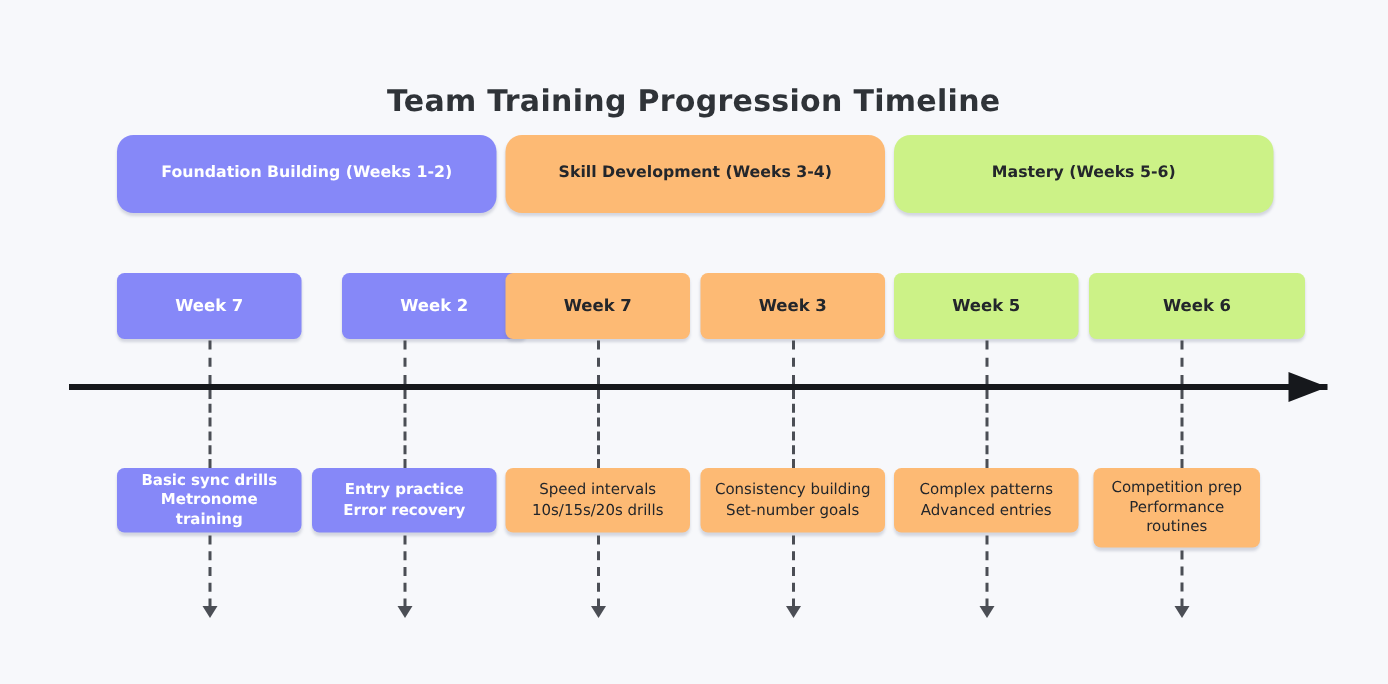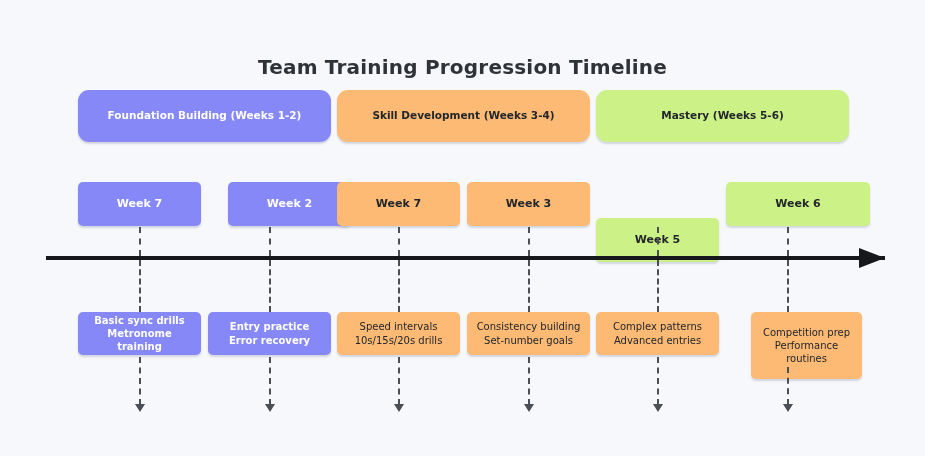--- a/index.html
+++ b/index.html
@@ -125,21 +125,21 @@
   <div class="box phase-bar fill-green" style="left:596px; top:90px; width:253px;">Mastery (Weeks 5-6)</div>
 
   <div class="box week-box fill-purple" style="left:78px; top:182px; width:123px;">Week 7</div>
 
   <div class="box week-box fill-purple" style="left:208px; top:182px; width:123px;margin-left:20px;">Week 2</div>
 
   <div class="box week-box fill-yellow" style="left:337px; top:182px; width:123px;">Week 7</div>
 
   <div class="box week-box fill-yellow" style="left:467px; top:182px; width:123px;">Week 3</div>
 
-  <div class="box week-box fill-green" style="left:596px; top:182px; width:123px;margin-top:36px;">Week 5</div>
+  <div class="box week-box fill-green" style="left:596px; top:182px; width:123px;">Week 5</div>
 
   <div class="box week-box fill-green" style="left:726px; top:182px; width:144px;">Week 6</div>
 
   <div id="axis-line"></div>
   <div id="axis-arrowhead"></div>
 
   <div class="connector" style="left:139px; top:227px; height:29px;"></div>
   <div class="connector" style="left:269px; top:227px; height:29px;"></div>
   <div class="connector" style="left:398px; top:227px; height:29px;"></div>
   <div class="connector" style="left:528px; top:227px; height:29px;"></div>
@@ -161,21 +161,21 @@
 
   <div class="box detail-box fill-yellow lines2" style="left:337px; top:312px; width:123px; height:43px;">Speed intervals
 10s/15s/20s drills</div>
 
   <div class="box detail-box fill-yellow lines2" style="left:596px; top:312px; width:123px; height:43px;">Complex patterns
 Advanced entries</div>
 
   <div class="box detail-box fill-yellow lines2" style="left:467px; top:312px; width:123px; height:43px;">Consistency building
 Set-number goals</div>
 
-  <div class="box detail-box fill-yellow lines2" style="left:751px; top:312px; width:111px; height:67px;">Competition prep
+  <div class="box detail-box fill-yellow lines2" style="left:729px; top:312px; width:111px; height:53px;">Competition prep
 Performance
 routines</div>
 
   <div class="connector" style="left:139px; top:357px; height:48px;"></div>
   <div class="connector-arrow" style="left:135px; top:404px;"></div>
 
   <div class="connector" style="left:269px; top:357px; height:48px;"></div>
   <div class="connector-arrow" style="left:265px; top:404px;"></div>
 
   <div class="connector" style="left:398px; top:357px; height:48px;"></div>

